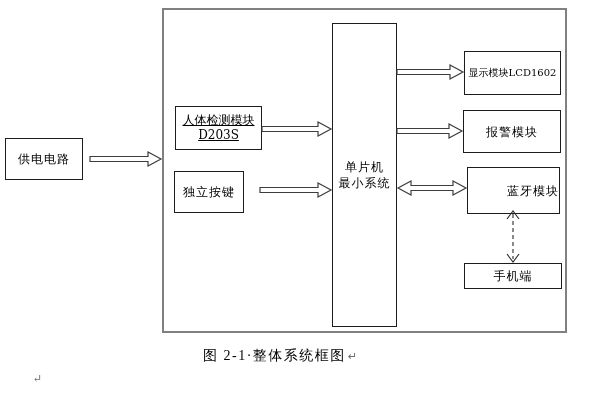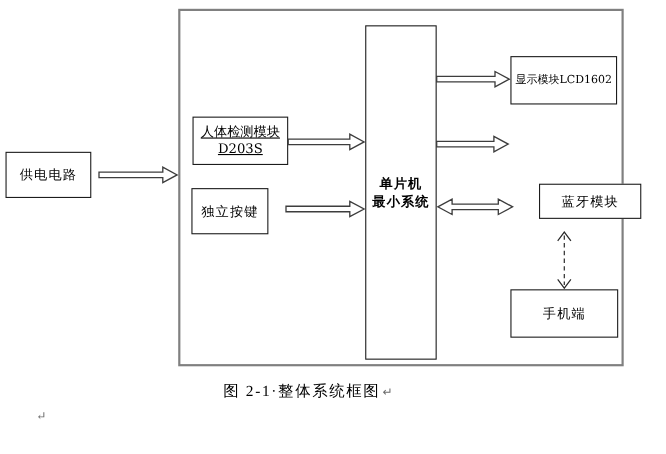--- a/index.html
+++ b/index.html
@@ -16,25 +16,25 @@
     letter-spacing:1px;
   }
   .outer {
     position:absolute; box-sizing:border-box; background:#ffffff;
     border:2px solid #808080; z-index:0;
   }
   #outer-box   { left:162px; top:8px;   width:405px; height:325px; }
   #power-box   { left:5px;   top:138px; width:78px;  height:42px; }
   #human-box   { left:175px; top:106px; width:87px;  height:44px; line-height:15px; letter-spacing:0;text-decoration:underline; }
   #keys-box    { left:174px; top:171px; width:70px;  height:42px; }
-  #mcu-box     { left:332px; top:23px;  width:65px;  height:304px;font-weight:bold; }
+  #mcu-box     { left:332px; top:23px;  width:65px;  height:304px; }
   #lcd-box     { left:464px; top:51px;  width:97px;  height:44px; font-size:10px; letter-spacing:0; }
   #alarm-box   { left:463px; top:110px; width:98px;  height:43px; }
-  #bt-box      { left:490px; top:167px; width:93px;  height:32px; }
-  #phone-box   { left:464px; top:263px; width:98px;  height:44px; }
+  #bt-box      { left:467px; top:167px; width:93px;  height:47px;align-items:flex-end; }
+  #phone-box   { left:464px; top:263px; width:98px;  height:26px; }
   svg.arrow-layer {
     position:absolute; left:0; top:0; width:605px; height:413px;
     z-index:2; pointer-events:none;
   }
   .block-arrow { fill:#ffffff; stroke:#3d3d3d; stroke-width:1.2; }
   .dash-line   { fill:none; stroke:#2b2b2b; stroke-width:1.1; stroke-dasharray:4 3; }
   .dash-head   { fill:none; stroke:#2b2b2b; stroke-width:1.1; }
   .caption {
     position:absolute; left:203px; top:347px; font-size:14px;
     letter-spacing:1.5px; z-index:3; white-space:nowrap;font-family:Liberation Serif, serif;
@@ -67,20 +67,23 @@
 
   <div class="box" id="mcu-box">
     <span>单片机</span>
     <span>最小系统</span>
   </div>
 
   <div class="box" id="lcd-box">
     <span>显示模块LCD1602</span>
   </div>
 
+  <div class="box" id="alarm-box">
+    <span>报警模块</span>
+  </div>
 
   <div class="box" id="bt-box">
     <span>蓝牙模块</span>
   </div>
 
   <div class="box" id="phone-box">
     <span>手机端</span>
   </div>
 
   <svg class="arrow-layer" viewBox="0 0 605 413">

